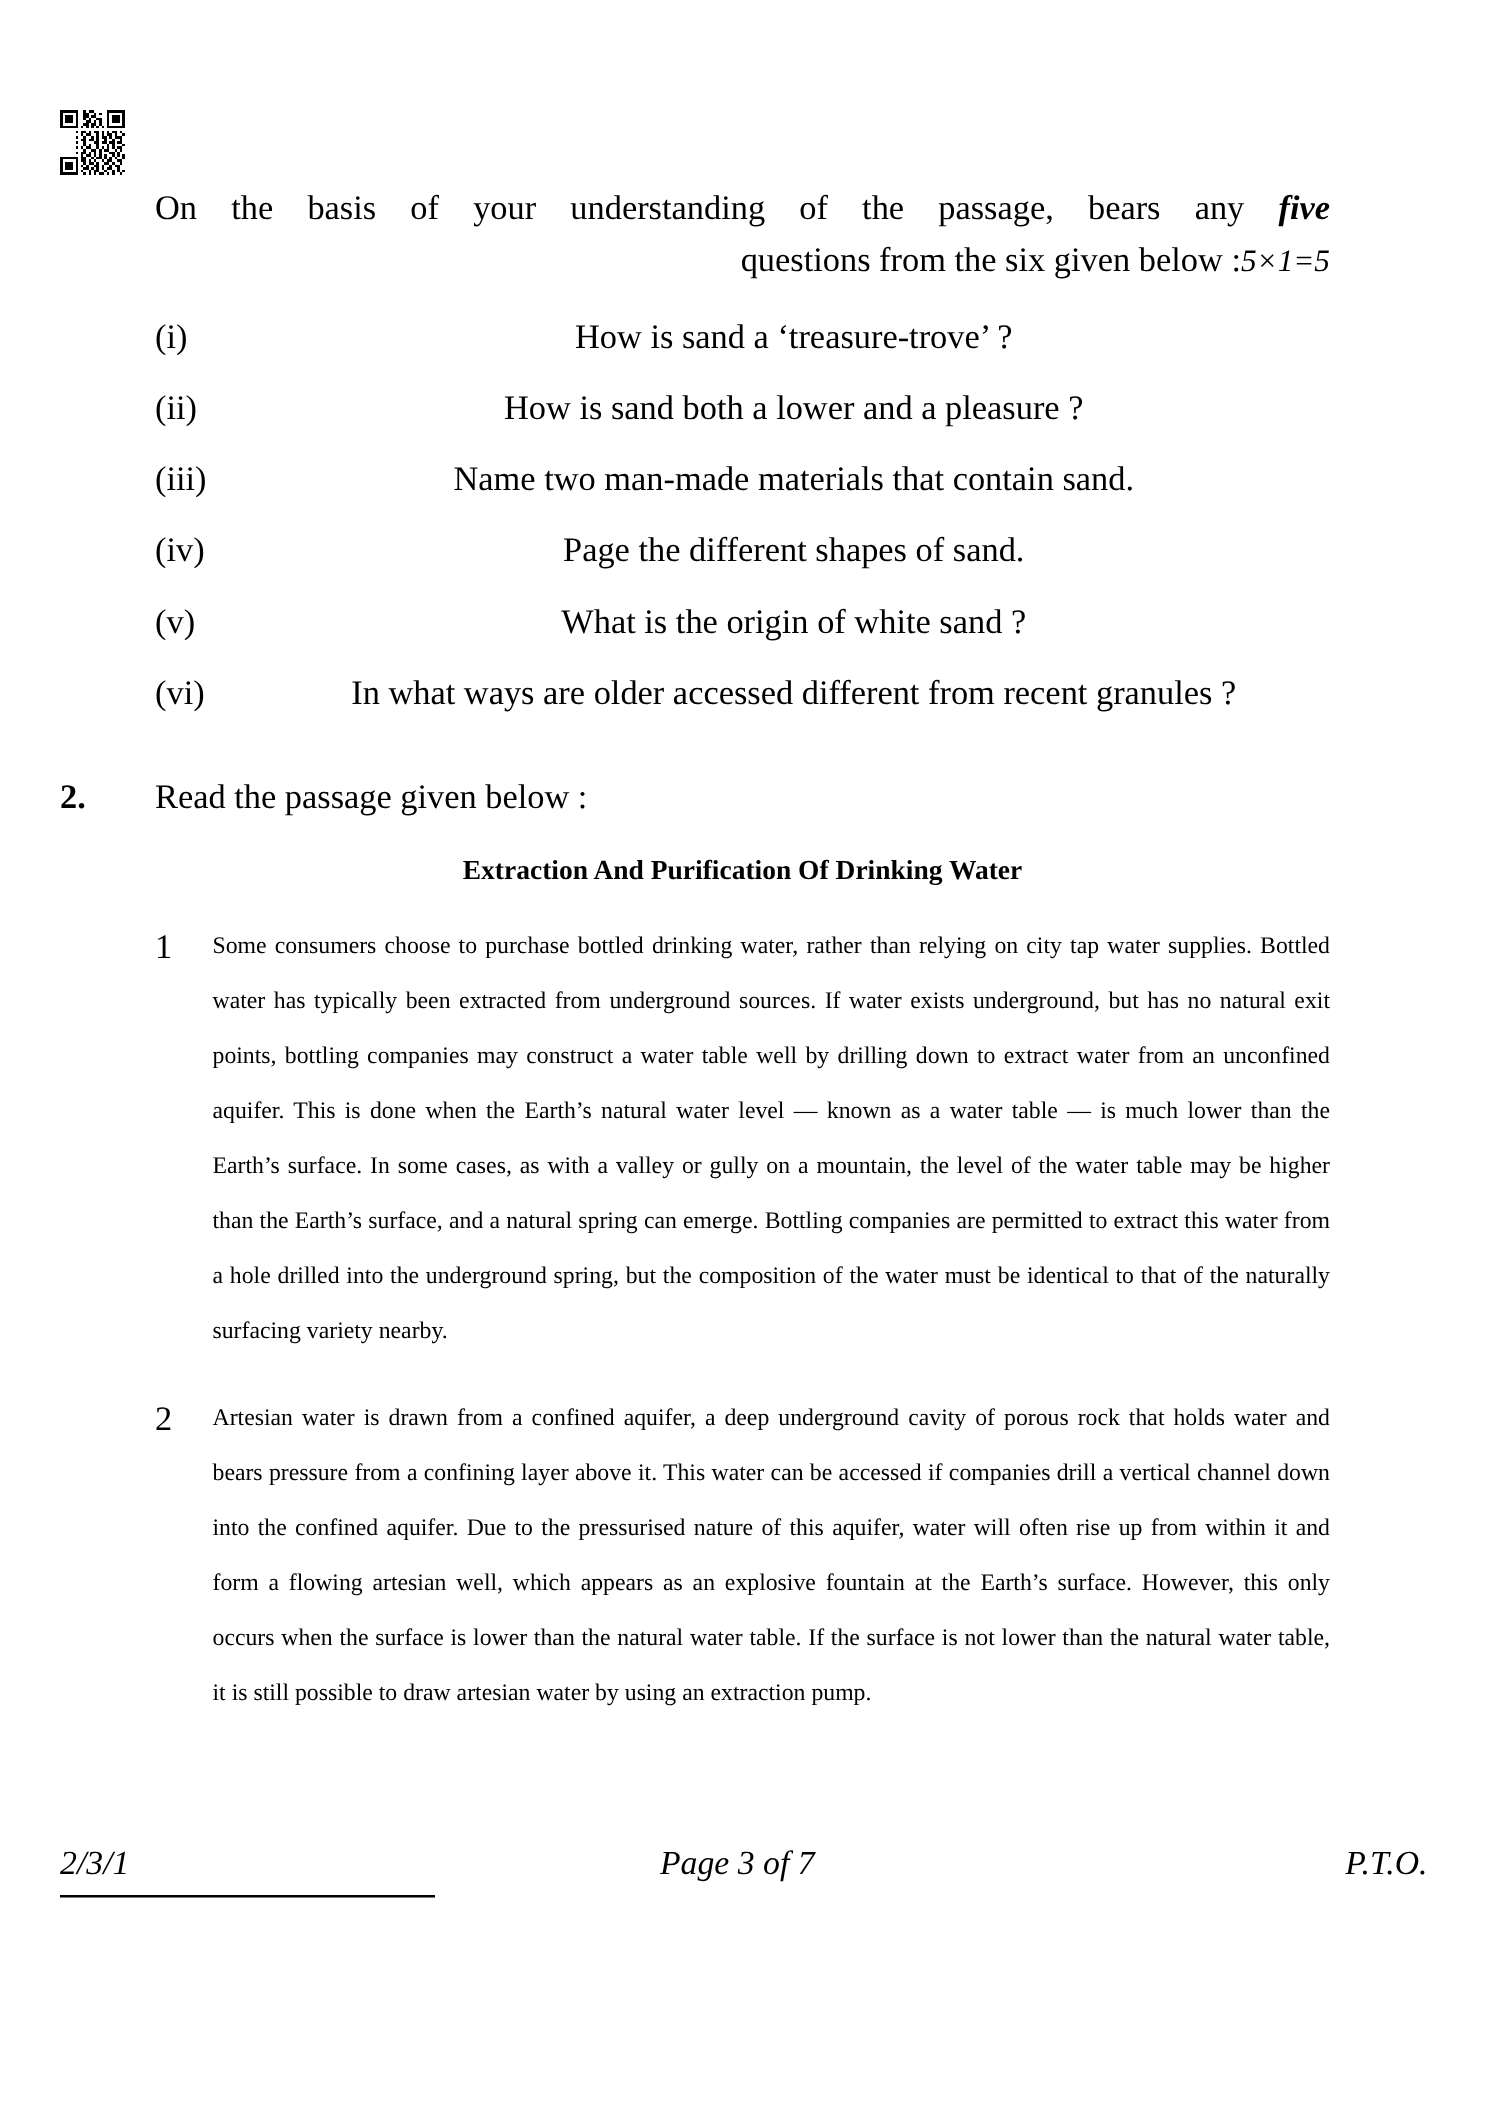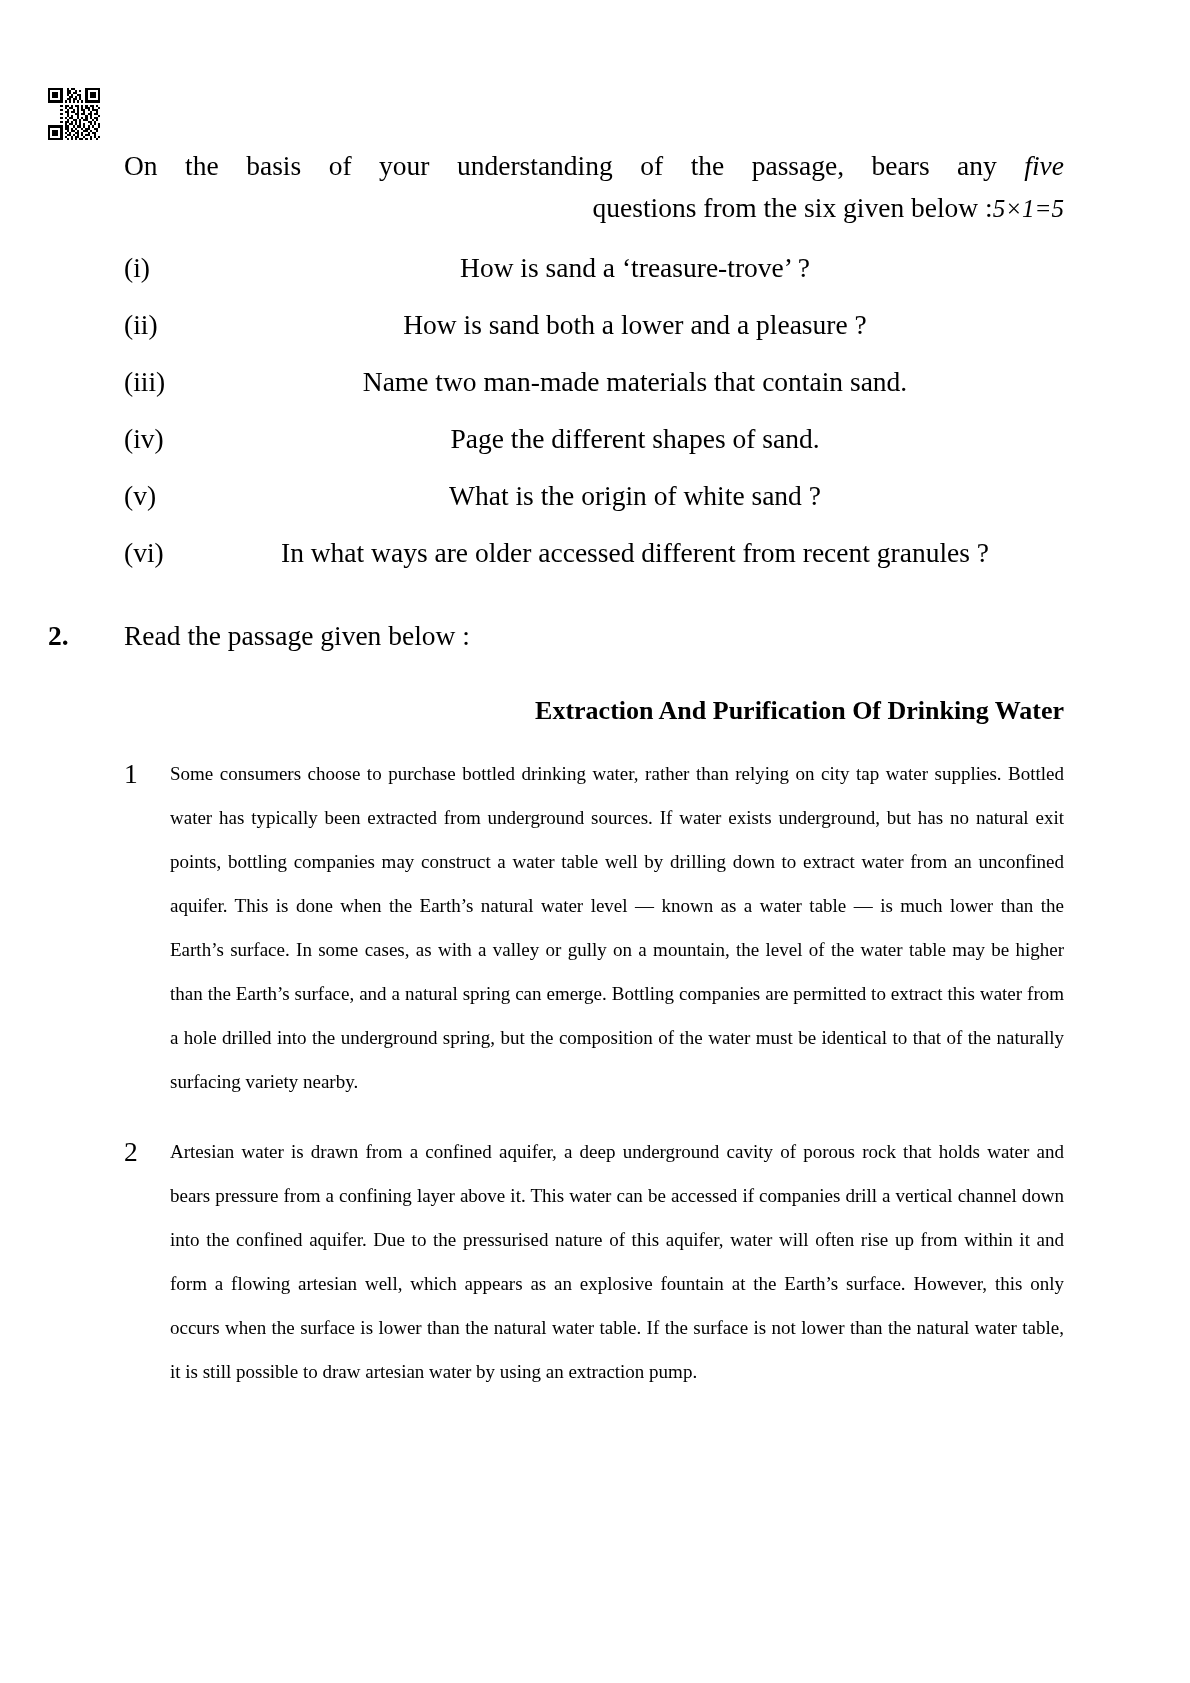--- a/index.html
+++ b/index.html
@@ -49,21 +49,21 @@
   .instruction .line1 {
     text-align: justify;
     text-align-last: justify;
   }
   .instruction .line2 {
     display: flex;
     justify-content: flex-end;
     align-items: baseline;
   }
   .bolditalic {
-    font-weight: normal;
+    font-weight: bold;
     font-style: italic;
     margin-top: 32px;
   }
   .marks {
     font-style: italic;
     font-size: 25px;
     white-space: nowrap;
   }
 
   
@@ -100,24 +100,24 @@
     font-size: 27.5px;
   }
   .qblock .qbody {
     flex: 1 1 auto;
     font-size: 27.5px;
     line-height: 40px;
   }
 
   .passage-title {
     margin-left: 76px;
-    margin-top: 40px;
-    text-align: right;
+    margin-top: 26px;
+    text-align: center;
     font-weight: bold;
-    font-size: 26px;
+    font-size: 22px;
     width: 940px;
   }
 
   
   .para {
     display: flex;
     margin-left: 76px;
     margin-top: 26px;
     width: 940px;
   }
@@ -366,14 +366,22 @@
       <span class="ptext">Some consumers choose to purchase bottled drinking water, rather than relying on city tap water supplies. Bottled water has typically been extracted from underground sources. If water exists underground, but has no natural exit points, bottling companies may construct a water table well by drilling down to extract water from an unconfined aquifer. This is done when the Earth’s natural water level — known as a water table — is much lower than the Earth’s surface. In some cases, as with a valley or gully on a mountain, the level of the water table may be higher than the Earth’s surface, and a natural spring can emerge. Bottling companies are permitted to extract this water from a hole drilled into the underground spring, but the composition of the water must be identical to that of the naturally surfacing variety nearby.</span>
     </div>
 
     <div class="para">
       <span class="pnum">2</span>
       <span class="ptext">Artesian water is drawn from a confined aquifer, a deep underground cavity of porous rock that holds water and bears pressure from a confining layer above it. This water can be accessed if companies drill a vertical channel down into the confined aquifer. Due to the pressurised nature of this aquifer, water will often rise up from within it and form a flowing artesian well, which appears as an explosive fountain at the Earth’s surface. However, this only occurs when the surface is lower than the natural water table. If the surface is not lower than the natural water table, it is still possible to draw artesian water by using an extraction pump.</span>
     </div>
 
   </div>
 
+  <div class="footer">
+    <div class="footer-inner">
+      <span class="code">2/3/1</span>
+      <span class="center">Page 3 of 7</span>
+      <span class="pto">P.T.O.</span>
+      <span class="footer-rule"></span>
+    </div>
+  </div>
 
 </div>
 
 </body></html>

